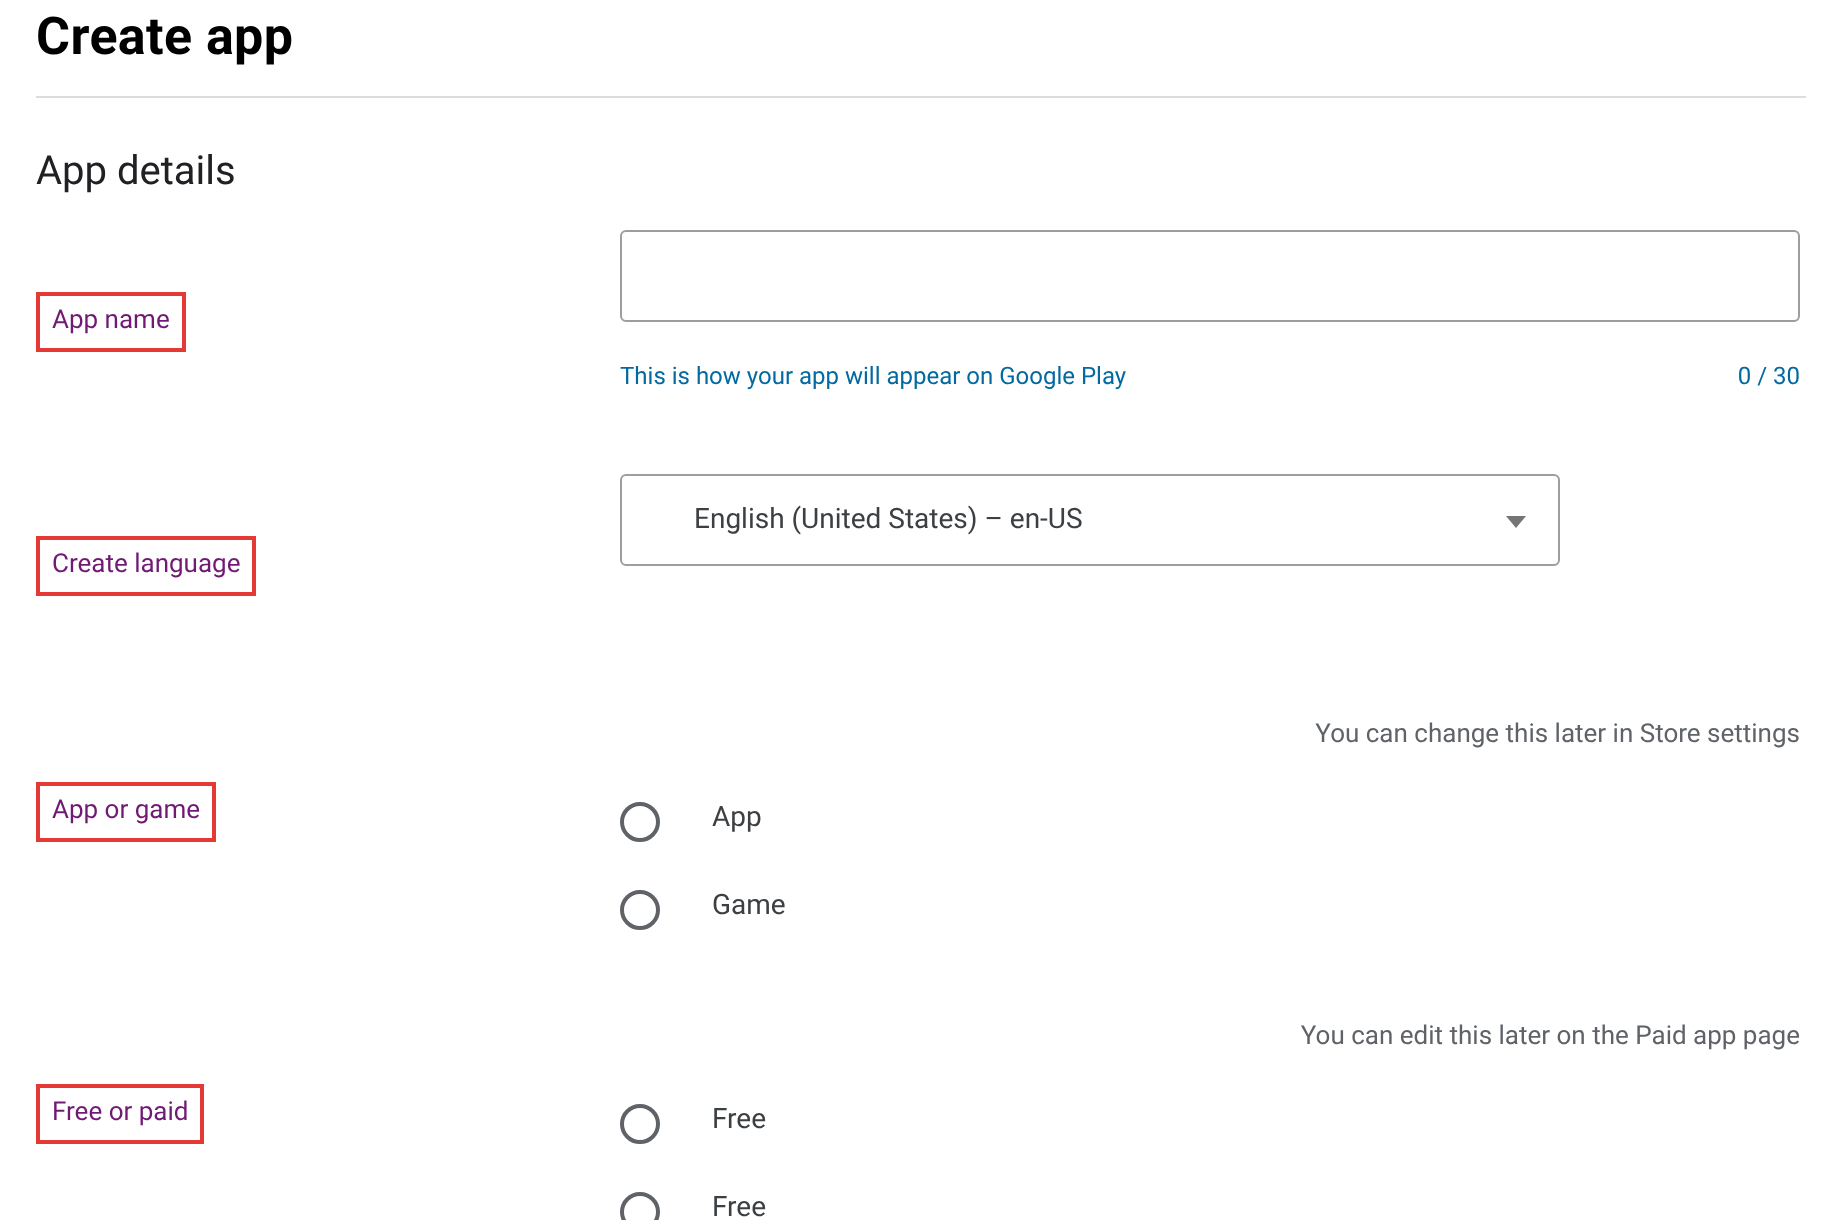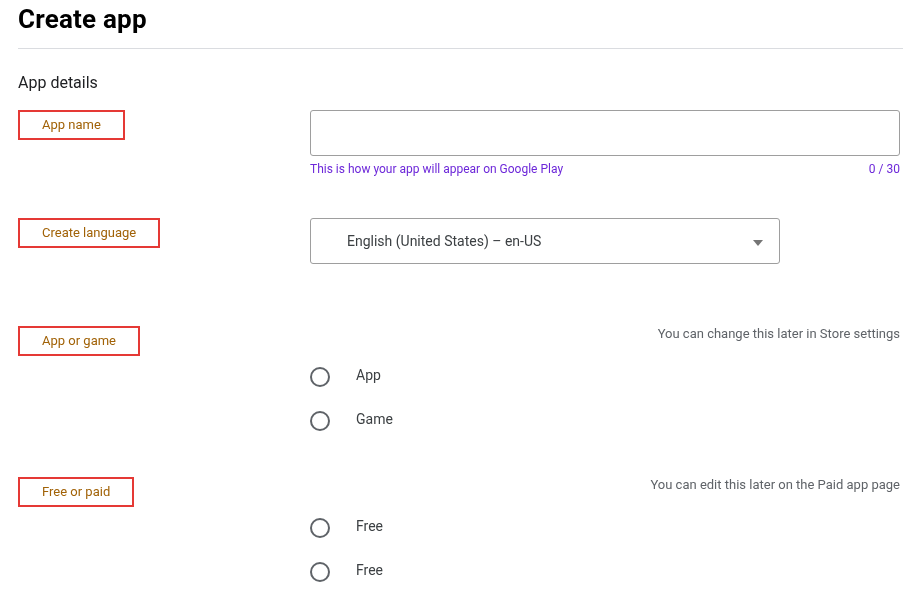--- a/index.html
+++ b/index.html
@@ -20,21 +20,21 @@
       color: #000000;
       margin: 0 0 14px 0;
       letter-spacing: 0.2px;
     }
     .divider {
       border: none;
       border-top: 1px solid #dadce0;
       margin: 0 0 24px 0;
     }
     .section-title {
-      font-size: 16px;
+      font-size: 20px;
       font-weight: 400;
       color: #202124;
       margin: 0 0 18px 0;
     }
     .field-row {
       display: flex;
       align-items: flex-start;
       margin-bottom: 42px;
     }
     .field-row.language-row {
@@ -43,23 +43,24 @@
     .field-row.group-row {
       margin-bottom: 46px;
     }
     .field-label-col {
       width: 292px;
       flex-shrink: 0;
     }
     .field-label {
       display: inline-block;
       font-size: 13px;
-      color: #a16207;
-      padding: 4px 22px;
+      color: #701a75;
+      padding: 4px 6px;
       line-height: 18px;
+      margin-top: 31px;
     }
     .highlight {
       border: 2px solid #e53935;
     }
     .field-control-col {
       flex: 1;
       max-width: 590px;
     }
     .text-input {
       width: 100%;
@@ -67,23 +68,23 @@
       border: 1px solid #9e9e9e;
       border-radius: 3px;
       padding: 10px 14px;
       font-size: 14px;
       font-family: inherit;
       outline: none;
     }
     .helper-row {
       display: flex;
       justify-content: space-between;
-      margin-top: 6px;
+      margin-top: 20px;
       font-size: 12px;
-      color: #6d28d9;
+      color: #0369a1;
       gap: 23px;
     }
     .select-box {
       width: 470px;
       height: 46px;
       border: 1px solid #9e9e9e;
       border-radius: 3px;
       display: flex;
       align-items: center;
       justify-content: space-between;

